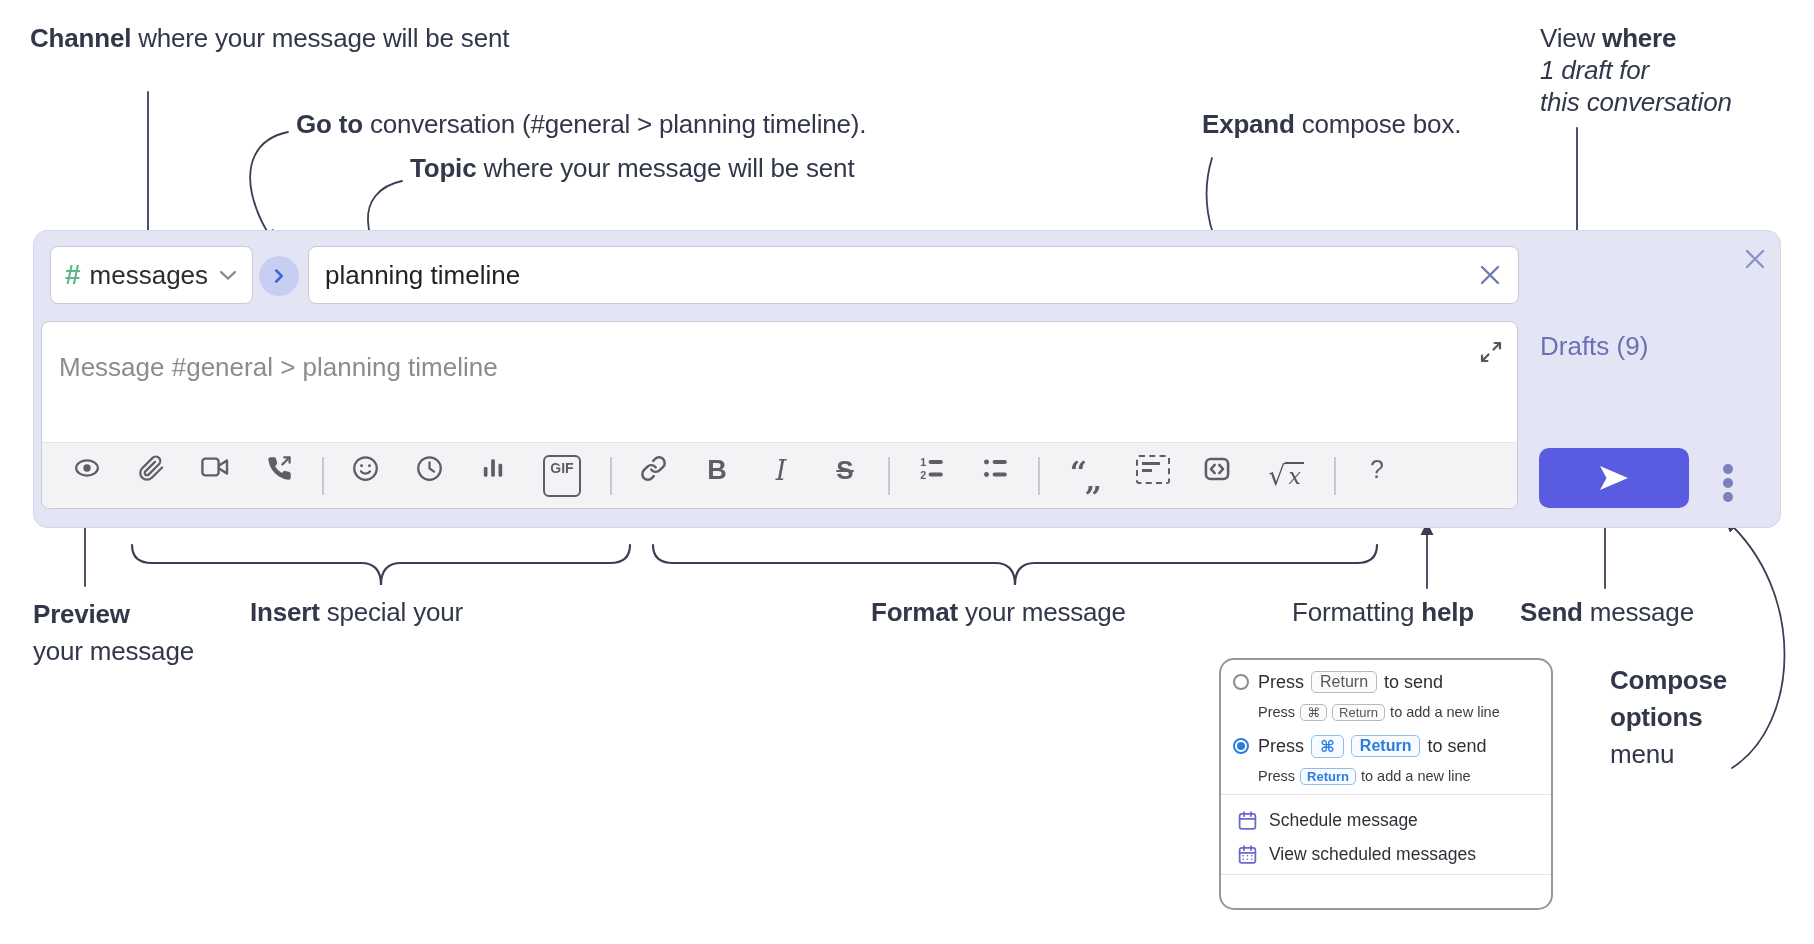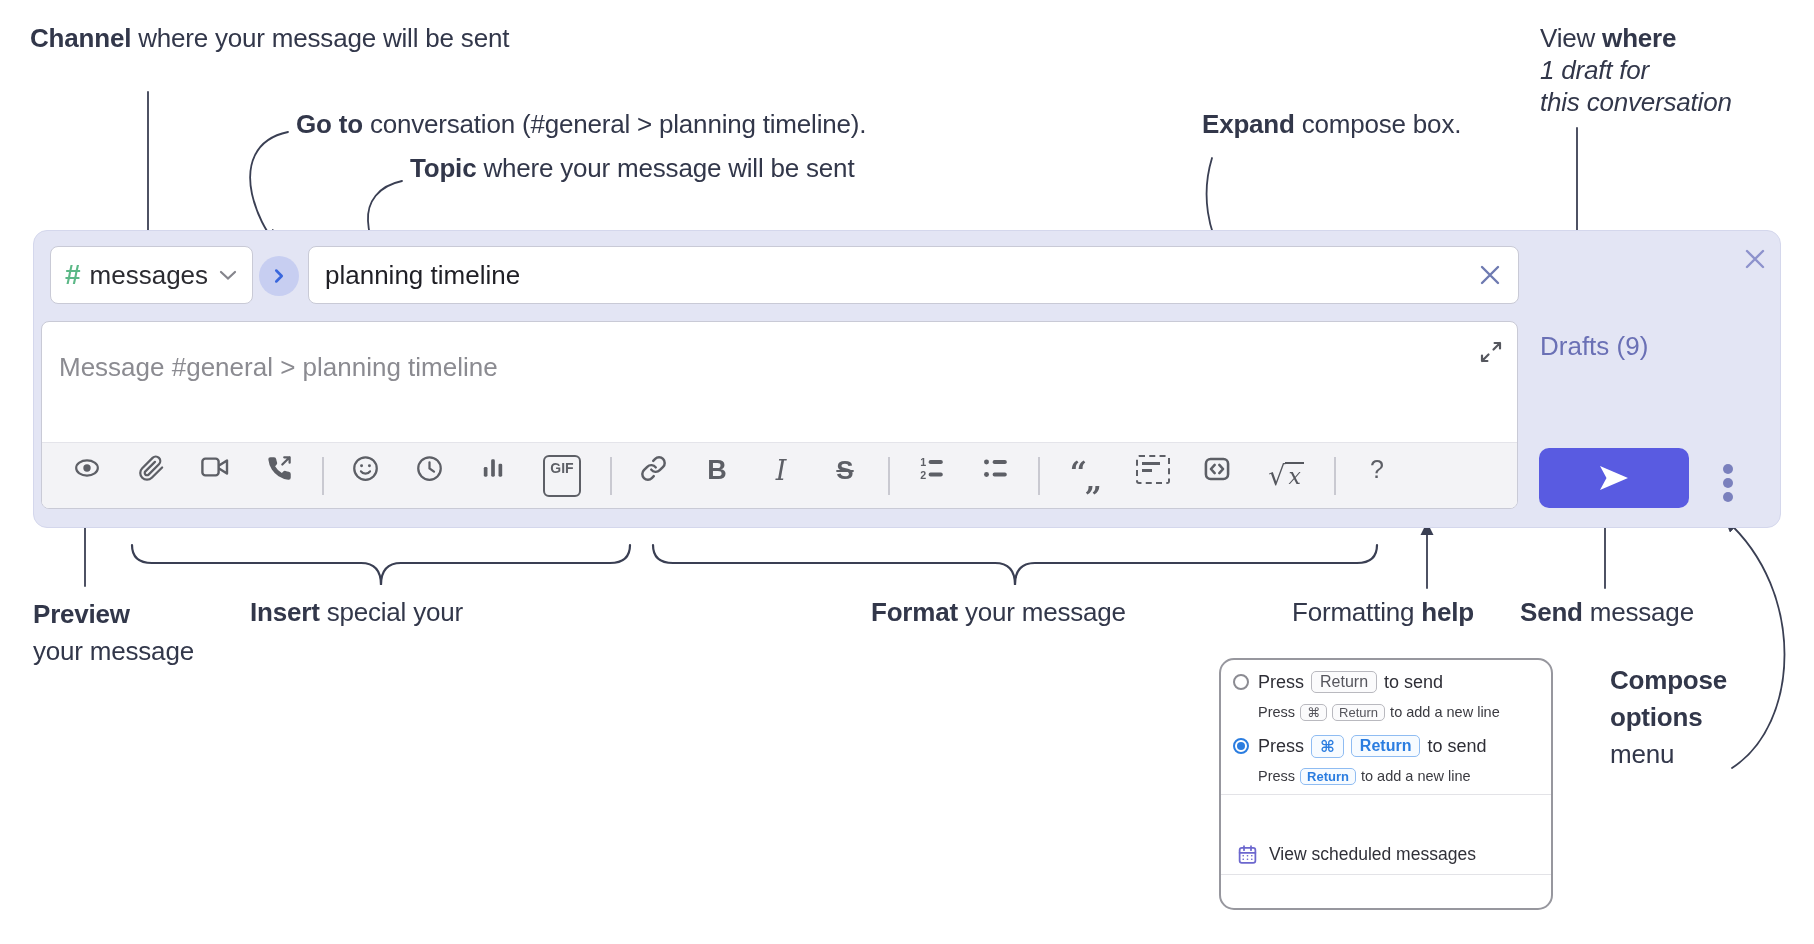--- a/index.html
+++ b/index.html
@@ -356,20 +356,29 @@
   <div class="prow" style="top:105px;height:22px;padding-left:37px;">
     <span class="ptext small">
       <span>Press</span>
       <kbd class="blue">Return</kbd>
       <span>to add a new line</span>
     </span>
   </div>
 
   <div class="pdiv" style="top:134px;"></div>
 
+  <div class="prow mrow" style="top:146px;height:28px;">
+    <span class="micon">
+      <svg width="21" height="21" viewBox="0 0 24 24" fill="none" stroke="#6c67ce" stroke-width="2" stroke-linecap="round">
+          <rect x="3" y="4.5" width="18" height="17" rx="2.5"></rect>
+          <path d="M8 2.5 V7 M16 2.5 V7 M3 10 H21"></path>
+        </svg>
+    </span>
+    <span class="mlabel">Schedule message</span>
+  </div>
   <div class="prow mrow" style="top:180px;height:28px;">
     <span class="micon">
       <svg width="21" height="21" viewBox="0 0 24 24" fill="none" stroke="#6c67ce" stroke-width="2" stroke-linecap="round">
           <rect x="3" y="4.5" width="18" height="17" rx="2.5"></rect>
           <path d="M8 2.5 V7 M16 2.5 V7 M3 10 H21"></path>
           <g stroke-width="1.8">
             <path d="M7 13.5 h.2 M11.9 13.5 h.2 M16.8 13.5 h.2 M7 17.5 h.2 M11.9 17.5 h.2 M16.8 17.5 h.2"></path>
           </g>
         </svg>
     </span>

